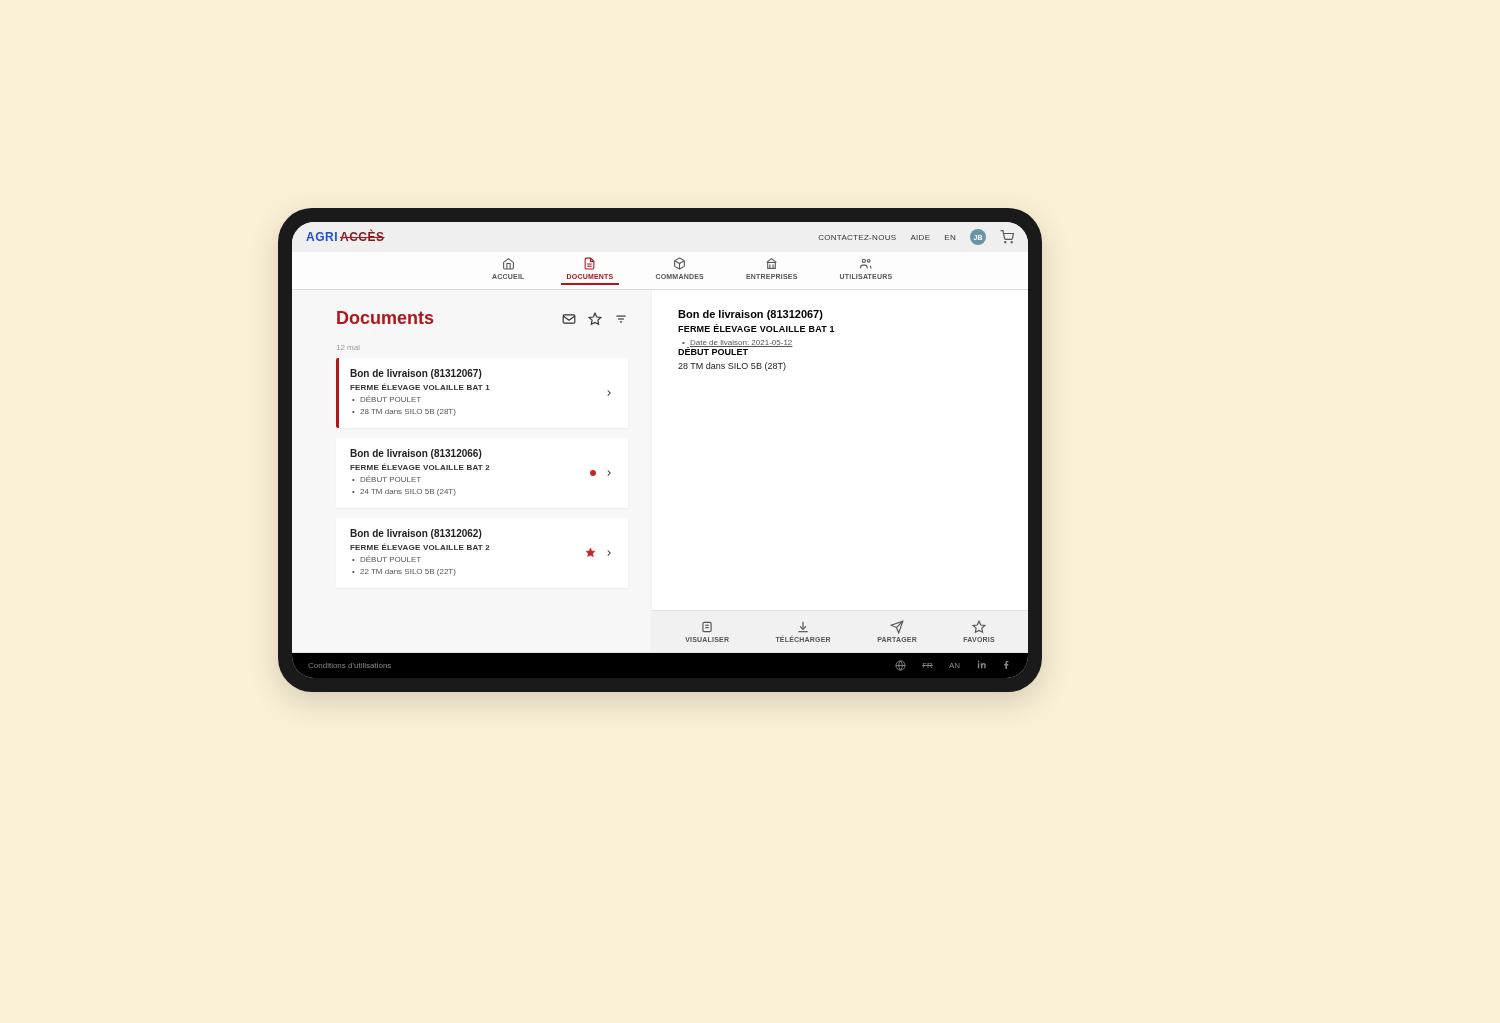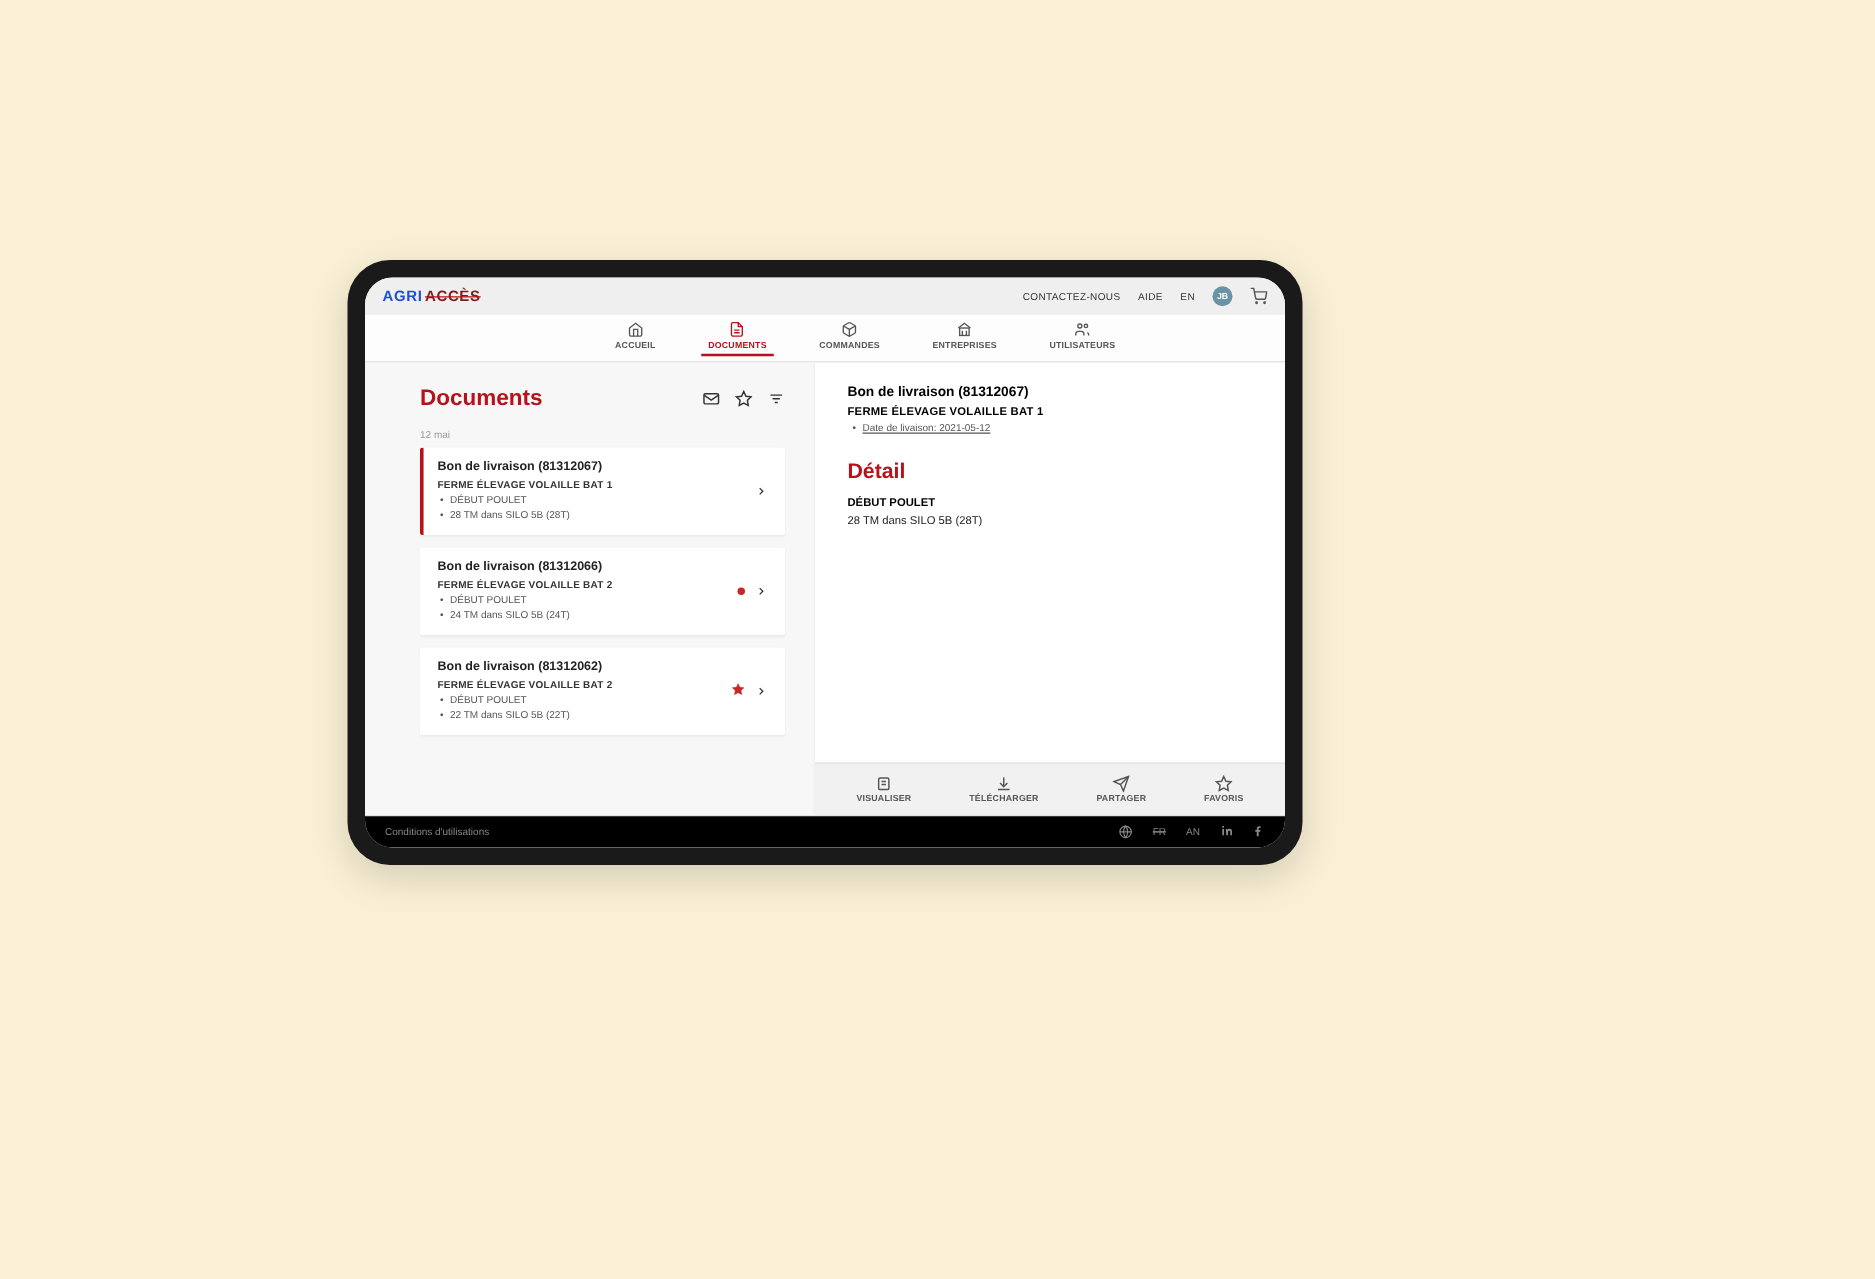--- a/index.html
+++ b/index.html
@@ -310,21 +310,20 @@
         </div>
       </div>
     </div>
 
     <div class="right-panel">
       <div class="right-content">
         <div class="sum-title">Bon de livraison (81312067)</div>
         <div class="sum-sub">FERME ÉLEVAGE VOLAILLE BAT 1</div>
         <div class="sum-bullet">Date de livaison: 2021-05-12</div>
 
-        <div class="detail-title">Détail</div>
         <div class="det-1">DÉBUT POULET</div>
         <div class="det-2">28 TM dans SILO 5B (28T)</div>
       </div>
 
       <div class="action-bar">
         <div class="action-btn">
           <span class="icon">
             <svg width="14" height="14" viewBox="0 0 24 24" fill="none" stroke="#555" stroke-width="2">
                   <rect x="5" y="4" width="14" height="16" rx="2"></rect>
                   <line x1="9" y1="9" x2="15" y2="9"></line>

